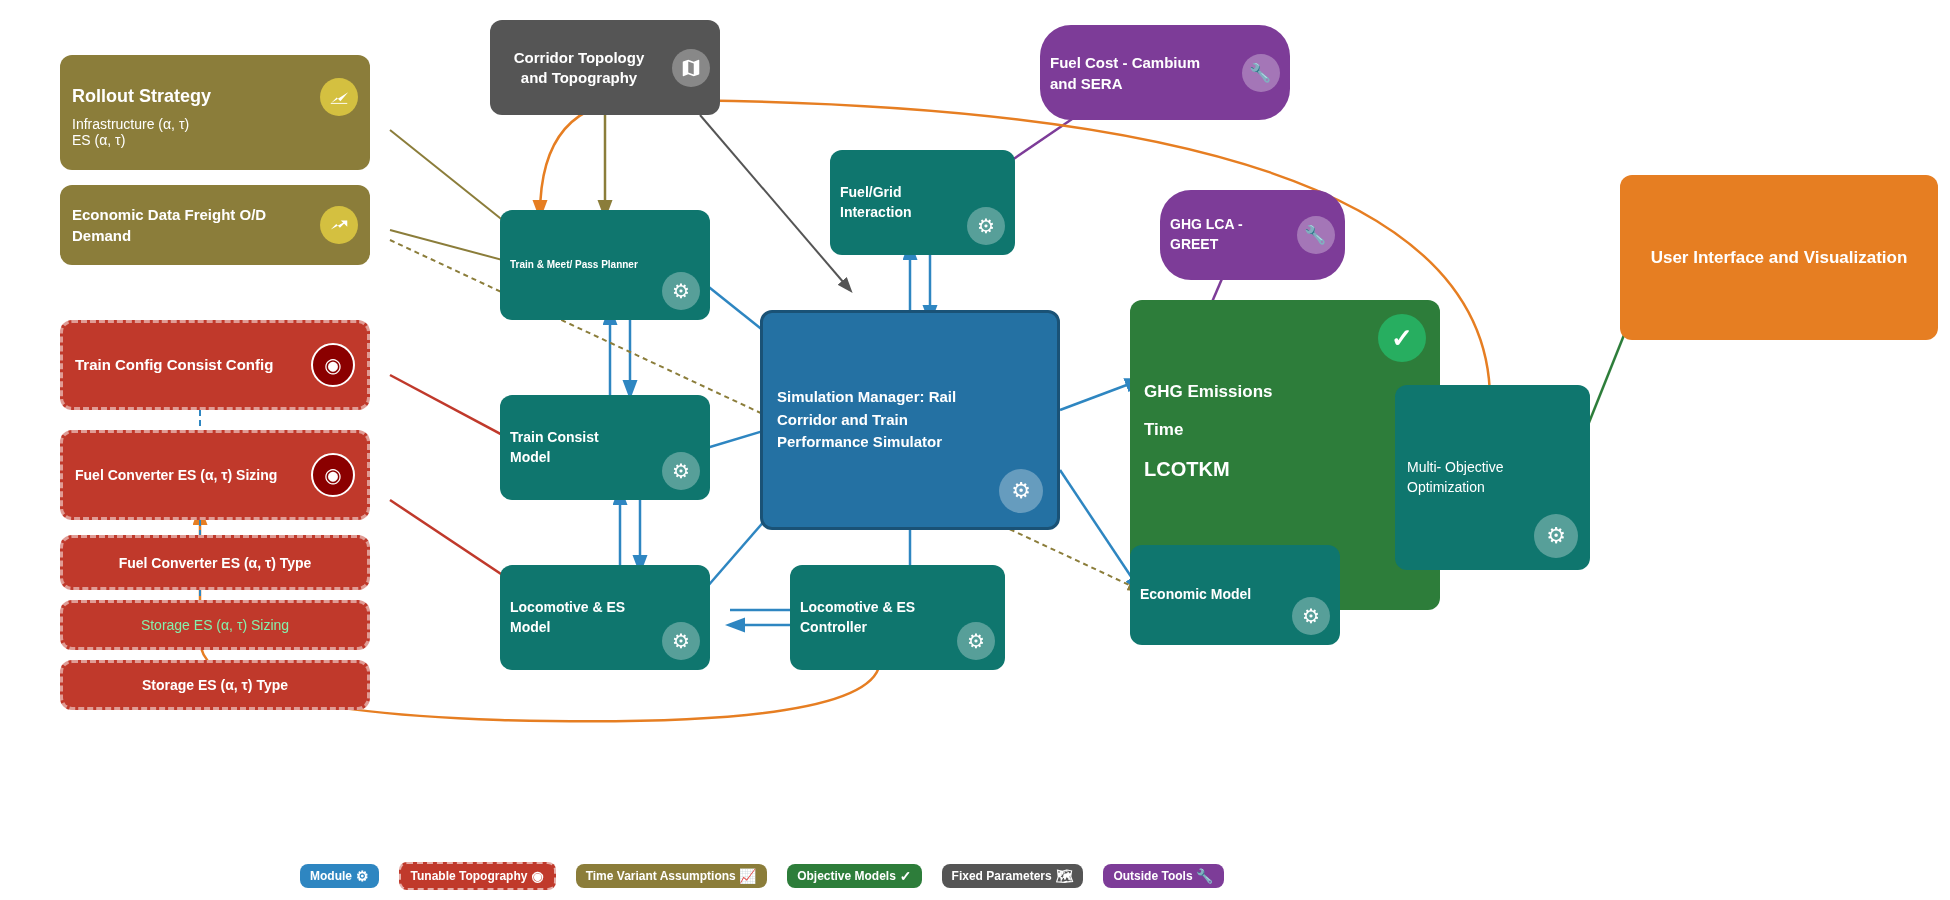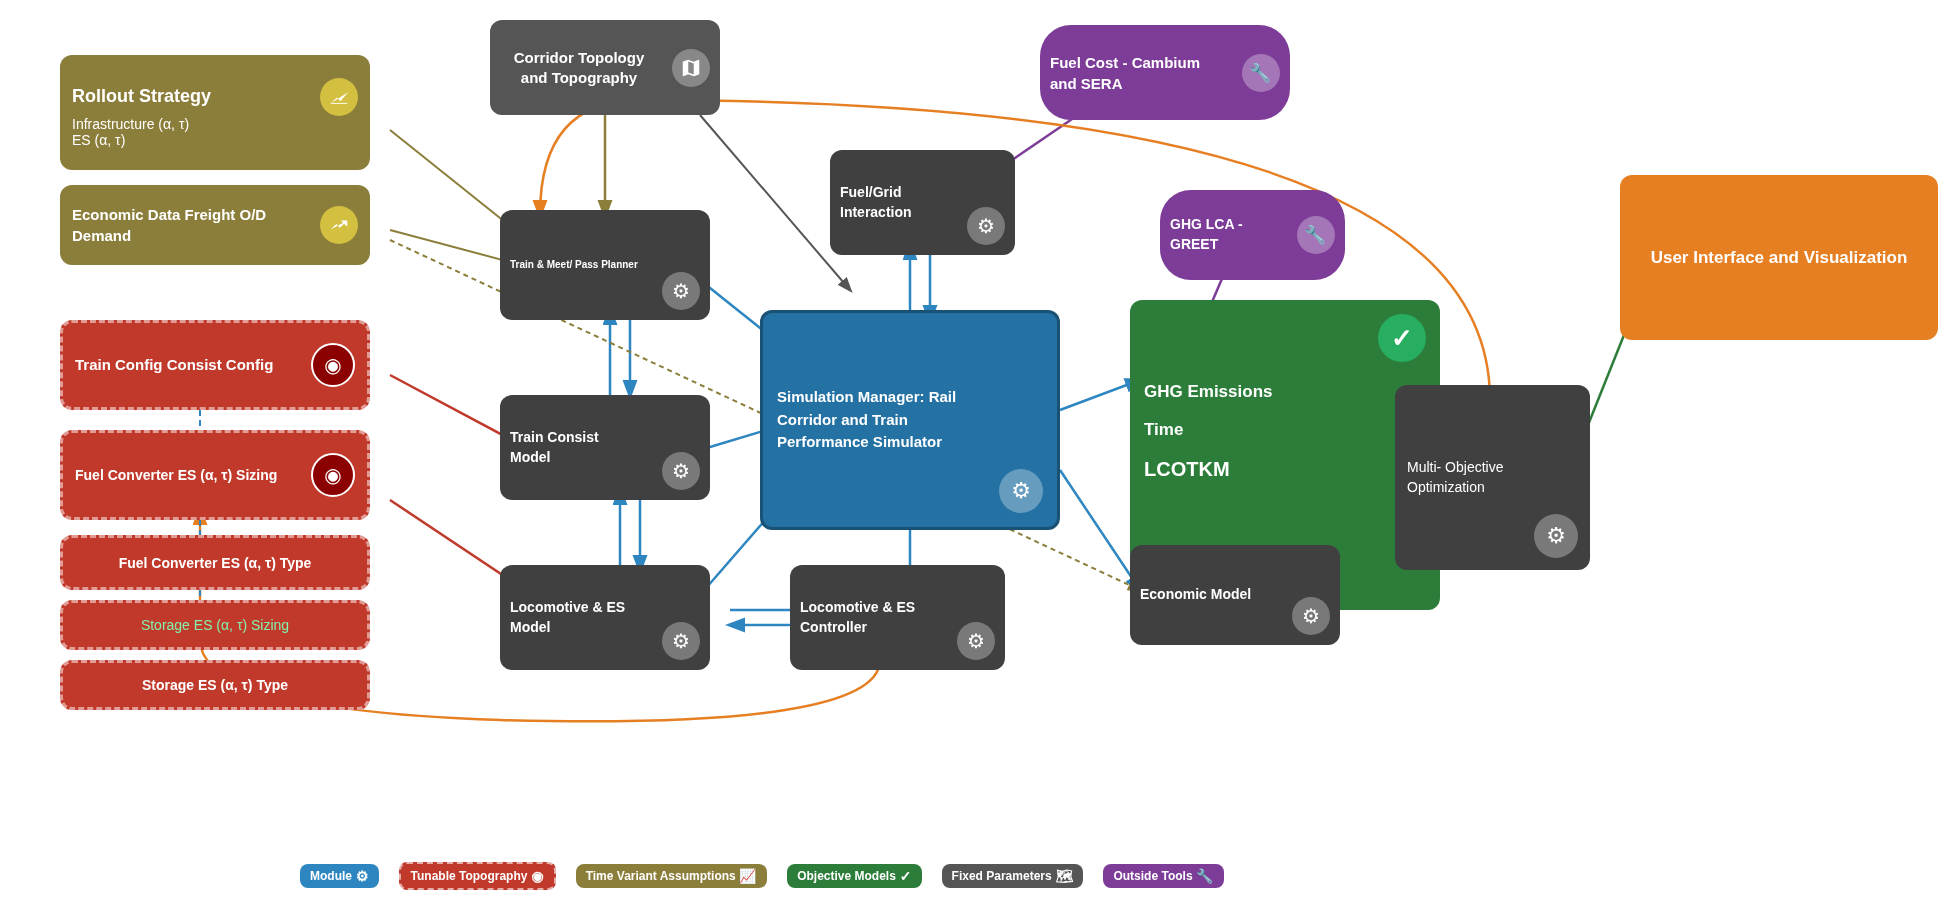--- a/index.html
+++ b/index.html
@@ -34,21 +34,21 @@
     }
 
     .box-label {
       font-weight: bold;
       line-height: 1.3;
     }
 
     
     .box-olive { background: #8B7D3A; color: #fff; }
     .box-red { background: #C0392B; color: #fff; border: 3px solid #C0392B; }
-    .box-blue { background: #404040; color: #fff; }
+    .box-blue { background: #0f766e; color: #fff; }
     .box-green { background: #2D7D3A; color: #fff; }
     .box-orange { background: #E67E22; color: #fff; }
     .box-purple { background: #7D3C98; color: #fff; border-radius: 31px; }
     .box-gray-dark { background: #555; color: #fff; }
 
     
     .icon-circle {
       width: 38px;
       height: 38px;
       border-radius: 50%;

